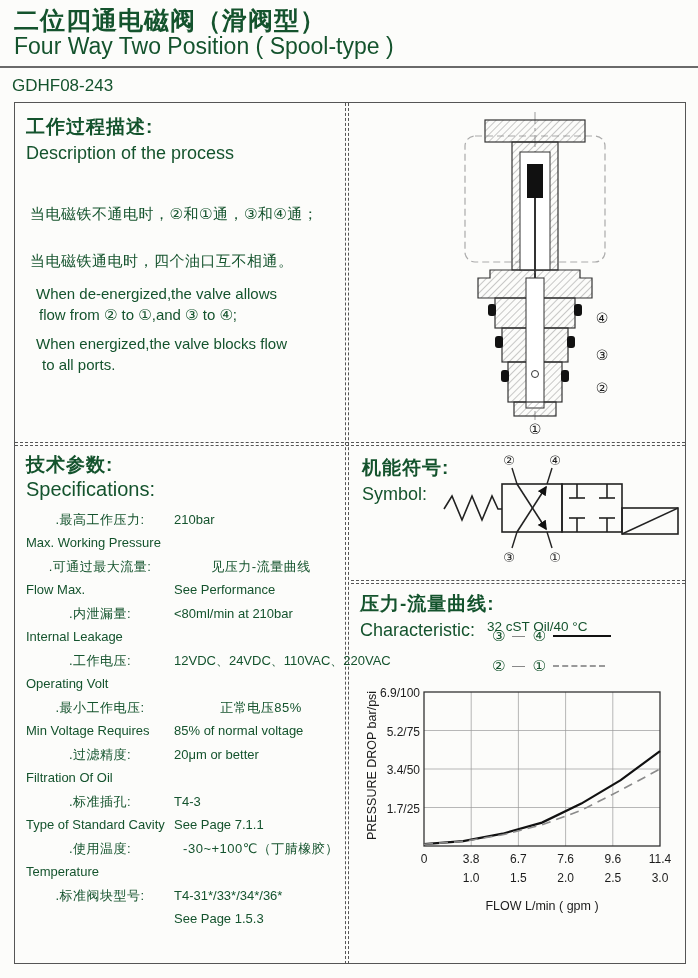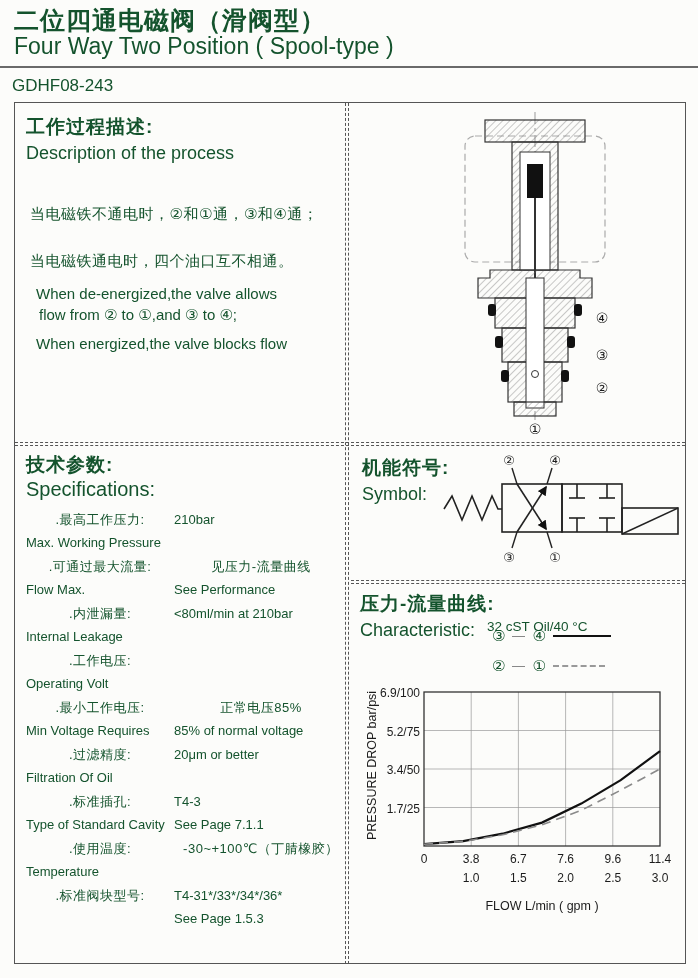--- a/index.html
+++ b/index.html
@@ -63,20 +63,21 @@
   <div class="abs sec-head-zh" style="left:26px; top:114px;">工作过程描述:</div>
   <div class="abs sec-head-en" style="left:26px; top:143px;">Description of the process</div>
   <div class="abs desc-zh" style="left:30px; top:205px;">当电磁铁不通电时，②和①通，③和④通；</div>
   <div class="abs desc-zh" style="left:30px; top:252px;">当电磁铁通电时，四个油口互不相通。</div>
   <div class="abs desc-en" style="left:36px; top:283px;">
     <div>When de-energized,the valve allows</div>
     <div style="padding-left:3px">flow from ② to ①,and ③ to ④;</div>
   </div>
   <div class="abs desc-en" style="left:36px; top:333px;">
     <div>When energized,the valve blocks flow</div>
+    <div style="padding-left:6px">to all ports.</div>
   </div>
 
   <svg class="abs" style="left:440px; top:112px;" width="210" height="325" viewBox="0 0 210 325">
     <defs>
       <pattern id="hv" patternUnits="userSpaceOnUse" width="5" height="5" patternTransform="rotate(45)">
         <line x1="0" y1="0" x2="0" y2="5" stroke="#777" stroke-width="0.8"></line>
       </pattern>
       <marker id="dot" markerWidth="4" markerHeight="4">
           <circle cx="2" cy="2" r="2" fill="#111"></circle>
         </marker>
@@ -151,20 +152,24 @@
       <div class="spec-value">
           <div>&lt;80ml/min at 210bar</div>
           <div></div>
         </div>
     </div>
     <div class="spec-row">
       <div class="spec-label">
           <div class="zh-line">.工作电压:</div>
           <div>Operating Volt</div>
         </div>
+      <div class="spec-value">
+          <div>12VDC、24VDC、110VAC、220VAC</div>
+          <div></div>
+        </div>
     </div>
     <div class="spec-row">
       <div class="spec-label">
           <div class="zh-line">.最小工作电压:</div>
           <div>Min Voltage Requires</div>
         </div>
       <div class="spec-value">
           <div class="zh-line">正常电压85%</div>
           <div>85% of normal voltage</div>
         </div>

